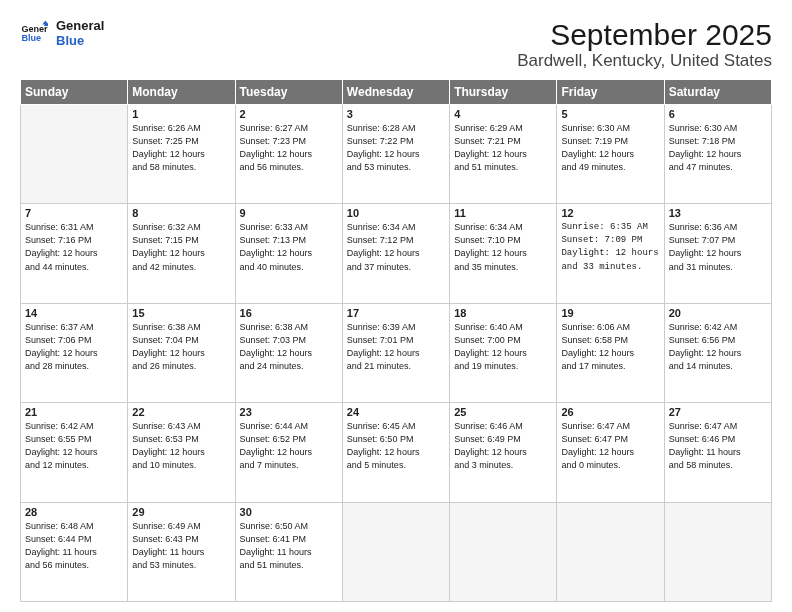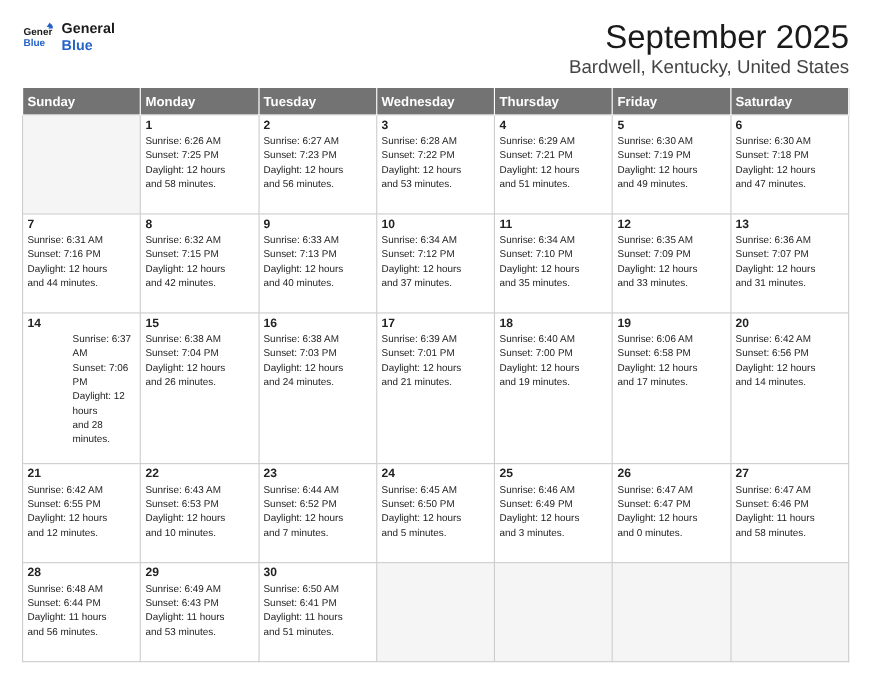--- a/index.html
+++ b/index.html
@@ -197,37 +197,37 @@
           </td>
           <td>
             <span class="day-num">11</span>
             <div class="day-detail" style="white-space: pre-line;">Sunrise: 6:34 AM
 Sunset: 7:10 PM
 Daylight: 12 hours
 and 35 minutes.</div>
           </td>
           <td>
             <span class="day-num">12</span>
-            <div class="day-detail" style="white-space: pre-line;">Sunrise: 6:35 AM
+            <div class="day-detail" style="white-space: pre-line; font-family: Liberation Mono, monospace;">Sunrise: 6:35 AM
 Sunset: 7:09 PM
 Daylight: 12 hours
 and 33 minutes.</div>
           </td>
           <td>
             <span class="day-num">13</span>
             <div class="day-detail" style="white-space: pre-line;">Sunrise: 6:36 AM
 Sunset: 7:07 PM
 Daylight: 12 hours
 and 31 minutes.</div>
           </td>
         </tr>
         <tr>
           <td>
             <span class="day-num">14</span>
-            <div class="day-detail" style="white-space: pre-line; margin-left: 41px;">Sunrise: 6:37 AM
+            <div class="day-detail" style="white-space: pre-line;">Sunrise: 6:37 AM
 Sunset: 7:06 PM
 Daylight: 12 hours
 and 28 minutes.</div>
           </td>
           <td>
             <span class="day-num">15</span>
             <div class="day-detail" style="white-space: pre-line;">Sunrise: 6:38 AM
 Sunset: 7:04 PM
 Daylight: 12 hours
 and 26 minutes.</div>

